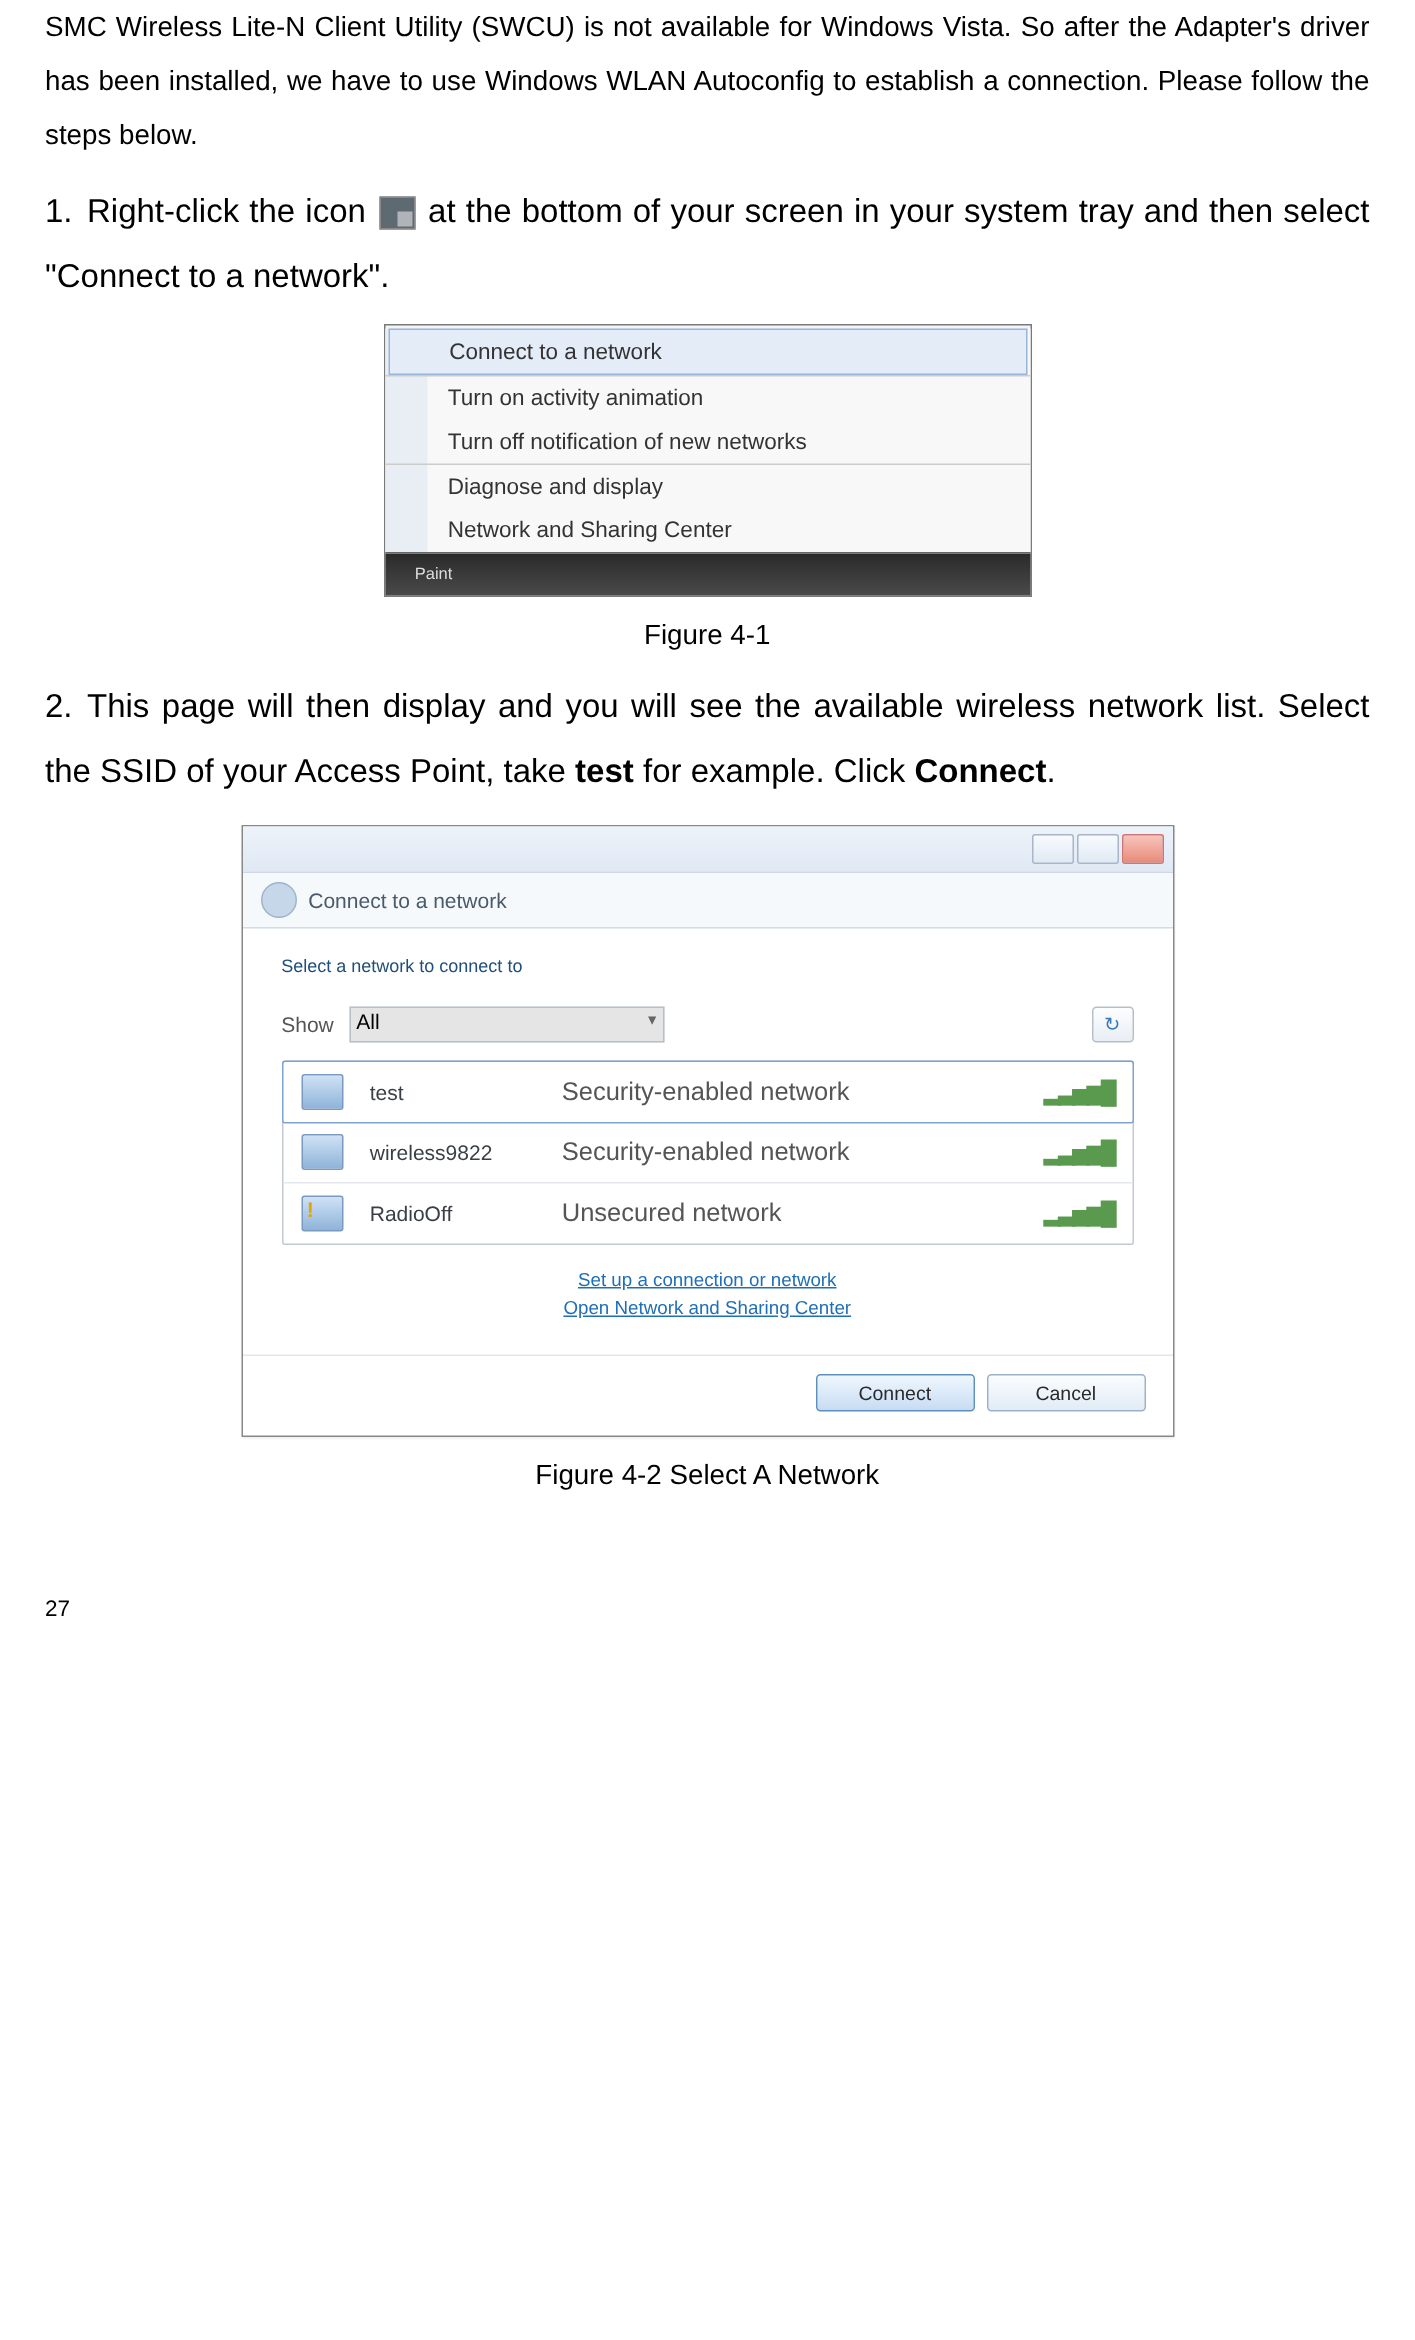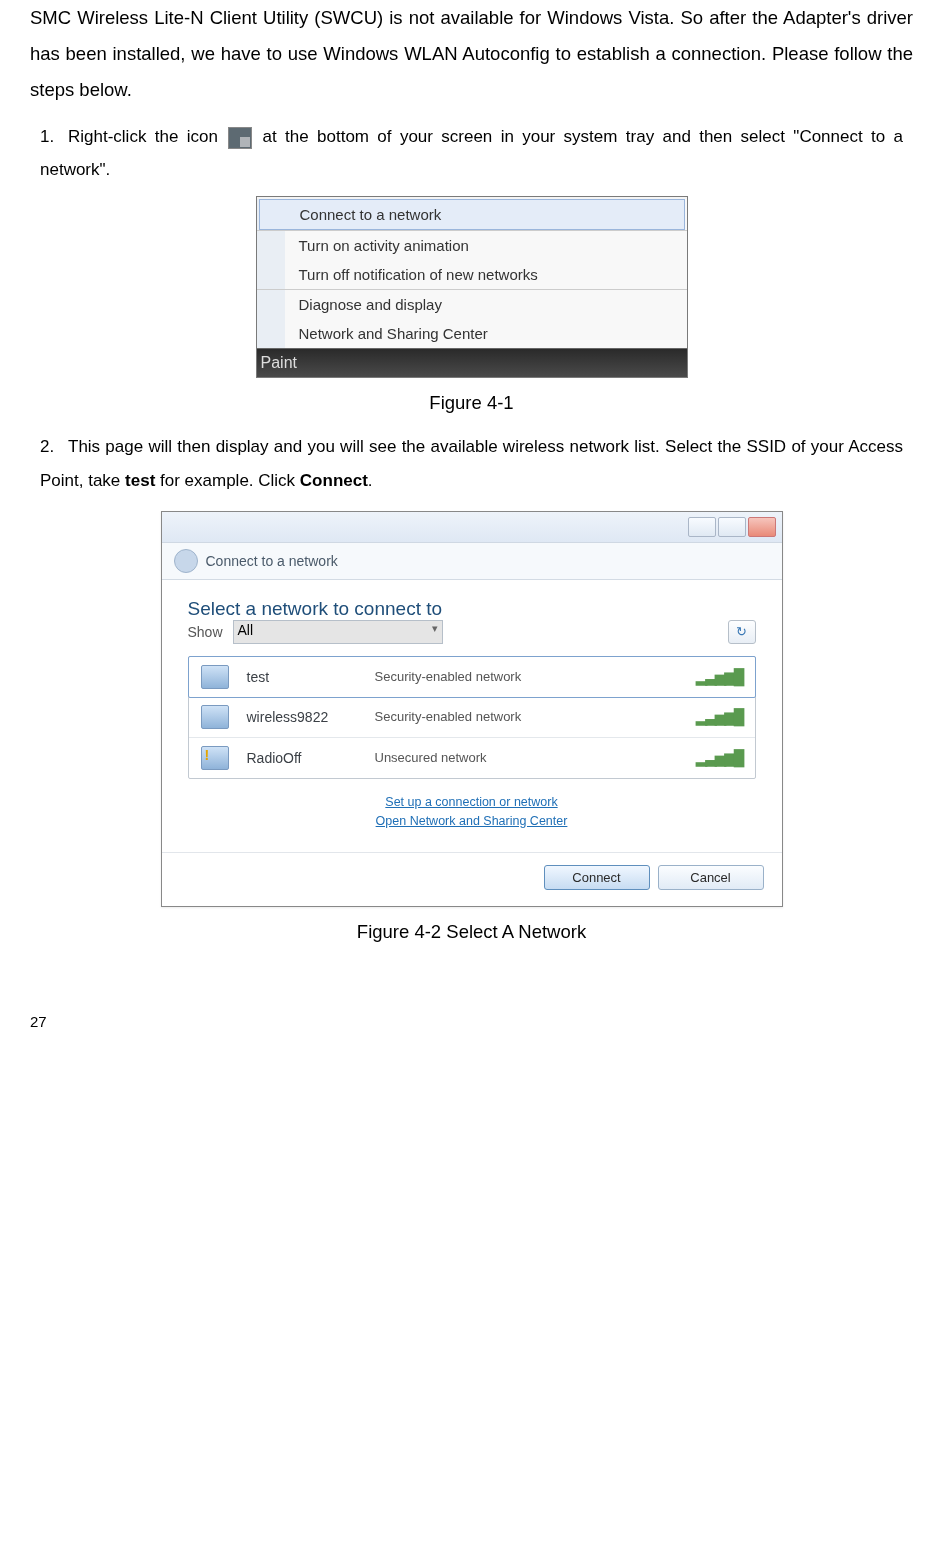--- a/index.html
+++ b/index.html
@@ -42,24 +42,24 @@
       font-weight: bold;
       margin: 0 0 24px 0;
     }
     p.intro {
       font-size: 18.5px;
       line-height: 1.95;
       text-align: justify;
       margin: 0 0 12px 0;
     }
     ol.steps {
-      font-size: 17px;
+      font-size: 22px;
       line-height: 1.95;
       padding-left: 0;
-      margin: 10px;
+      margin: 0;
       list-style: none;
     }
     ol.steps > li {
       text-align: justify;
       margin-bottom: 4px;
     }
     .step-num { display:inline-block; width:28px; }
     .inline-icon {
       display: inline-block;
       width: 22px;
@@ -110,23 +110,23 @@
       margin-left: -28px;
       padding-left:28px;
       height:0;
     }
     .fig41 .taskbar {
       background: linear-gradient(#2a2a2a,#4a4a4a);
       height: 28px;
       border-top:1px solid #666;
       display:flex;
       align-items:center;
-      padding-left:4px;
+      padding-left:20px;
       color:#ddd;
-      font-size:16px;
+      font-size:11px;
     }
     
     .fig42 {
       width: 620px;
       margin: 14px auto 0;
       border: 1px solid #888;
       font-family: "Segoe UI", Tahoma, sans-serif;
       background:#fff;
       box-shadow: 0 1px 2px rgba(0,0,0,.08);
       font-size:14px;
@@ -144,34 +144,34 @@
     }
     .win-btn.close{background:linear-gradient(#f6c5bd,#e98a78);border-color:#c77;}
     .fig42 .addr {
       background:#f6f9fc;
       border-bottom:1px solid #d3dbe4;
       padding:6px 12px;
       display:flex;align-items:center;gap:8px;color:#4a5a6a;
     }
     .fig42 .addr .back{width:22px;height:22px;border-radius:50%;background:#c7d7ea;border:1px solid #9fb4cc;}
     .fig42 .body{padding:18px 26px 16px;}
-    .fig42 .heading{font-size:19px;color:#1f4e79;}
+    .fig42 .heading{font-size:12px;color:#1f4e79;margin-bottom:20px;}
     .fig42 .show-row{display:flex;align-items:center;gap:10px;margin-bottom:12px;}
     .fig42 .show-row .lbl{color:#555;}
     .fig42 .dd{border:1px solid #b6bfc9;background:#e5e5e5;height:20px;width:200px;padding:1px 4px;position:relative;}
     .fig42 .dd::after{content:"▾";position:absolute;right:4px;top:1px;color:#666;font-size:11px;}
     .fig42 .refresh{margin-left:auto;width:26px;height:22px;border:1px solid #b6bfc9;border-radius:3px;background:linear-gradient(#fdfeff,#e8eef5);color:#3a78b5;display:flex;align-items:center;justify-content:center;font-size:13px;}
     .fig42 .net-list{border:1px solid #c2c9d1;border-radius:2px;}
     .fig42 .net-item{display:flex;align-items:center;gap:18px;padding:8px 12px;border-bottom:1px solid #e4e8ec;color:#3a3f45;}
     .fig42 .net-item:last-child{border-bottom:none;}
     .fig42 .net-item.selected{background:#fff;border:1px solid #7da2ce;border-radius:2px;margin:-1px;}
     .fig42 .net-icon{width:26px;height:22px;background:linear-gradient(#cfe2f6,#8fb3d9);border:1px solid #7a9ac0;border-radius:2px;flex-shrink:0;}
     .fig42 .net-icon.warn::after{content:"!";color:#e3a400;font-weight:bold;margin-left:3px;}
     .fig42 .ssid{width:110px;}
-    .fig42 .sec{color:#555;font-size:13px;flex:1;}
+    .fig42 .sec{color:#555;font-size:17px;flex:1;}
     .fig42 .sig{margin-left:auto;color:#5a9a4f;letter-spacing:-2px;font-size:15px;}
     .fig42 .links{margin-top:14px;font-size:12.5px;text-align:center;}
     .fig42 .links a{color:#1f6fb6;text-decoration:underline;display:block;line-height:1.5;}
     .fig42 .btn-row{display:flex;justify-content:flex-end;gap:8px;padding:12px 18px 16px;border-top:1px solid #e2e6eb;margin-top:6px;}
     .fig42 .btn{min-width:72px;padding:4px 16px;border:1px solid #9ab1c9;border-radius:3px;background:linear-gradient(#fbfdff,#e1ebf6);font-size:13px;color:#2a2a2a;text-align:center;}
     .fig42 .btn.primary{border-color:#5f8fbd;background:linear-gradient(#f0f7ff,#c7dcf2);}
     .page-num{
       text-align:left;font-size:15px;margin-top:70px;
     }
   </style>

